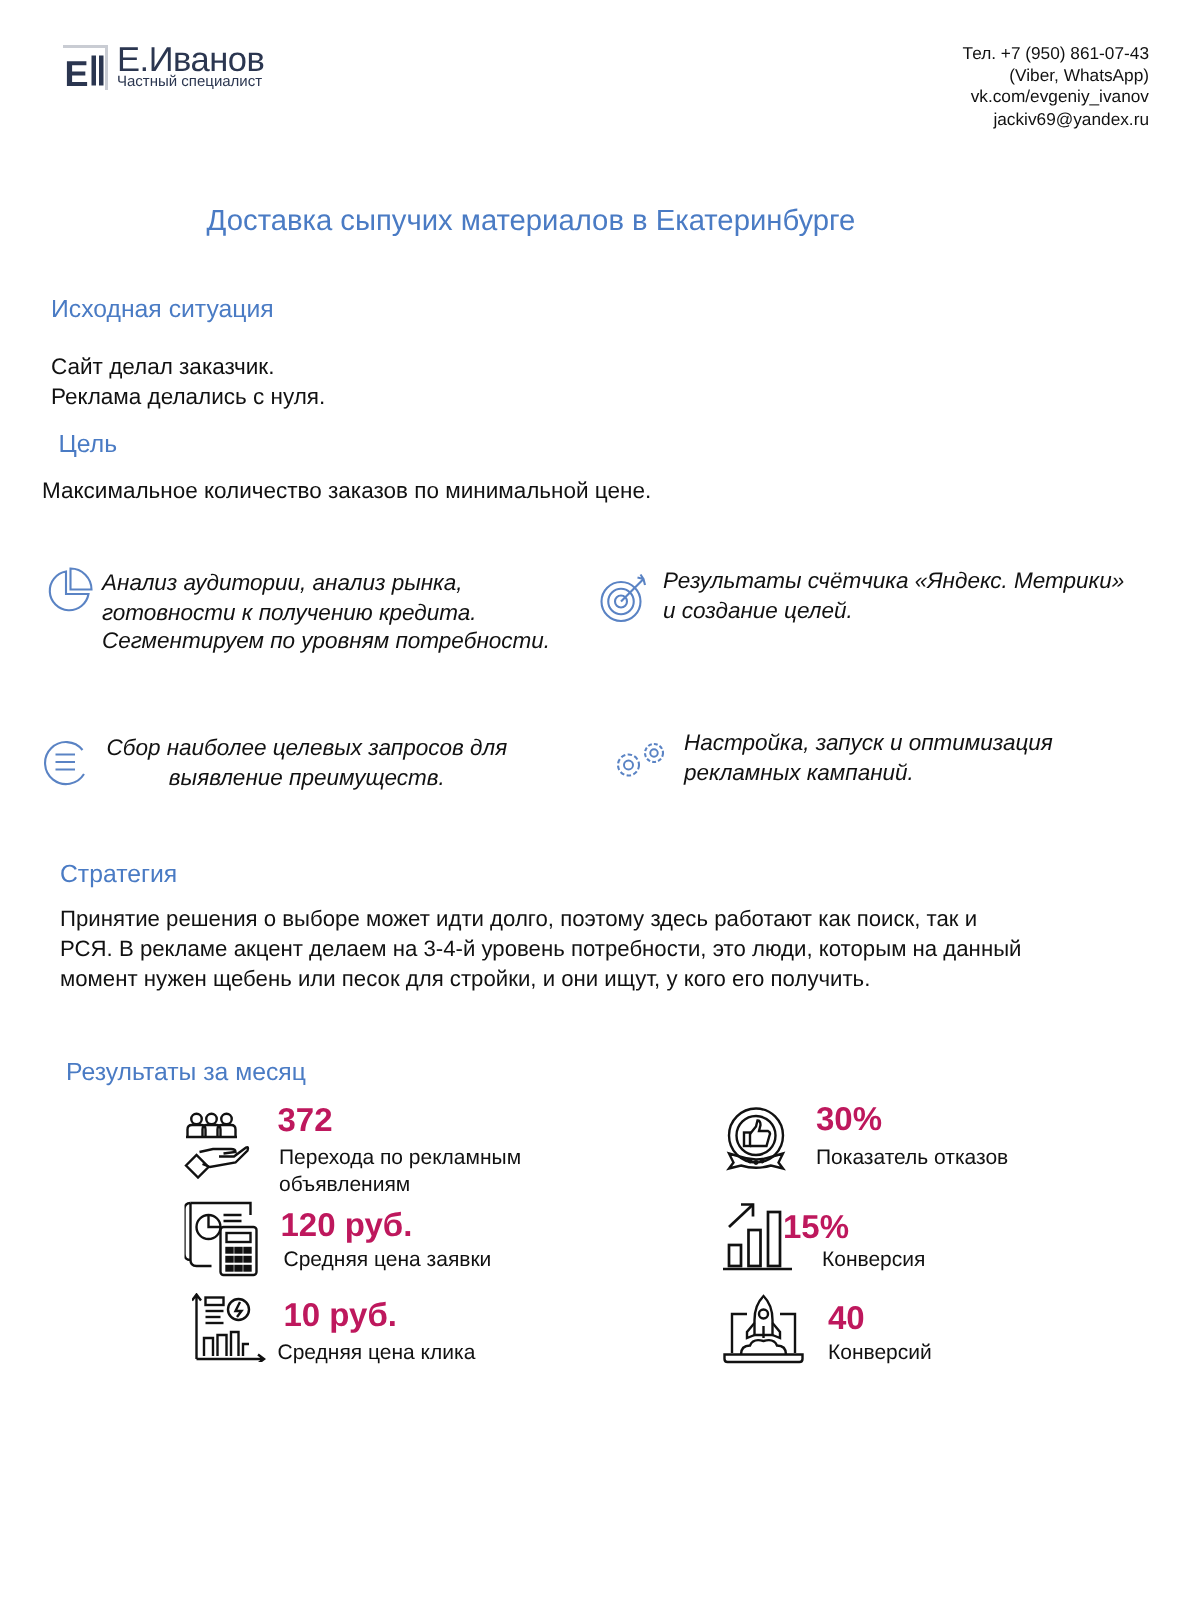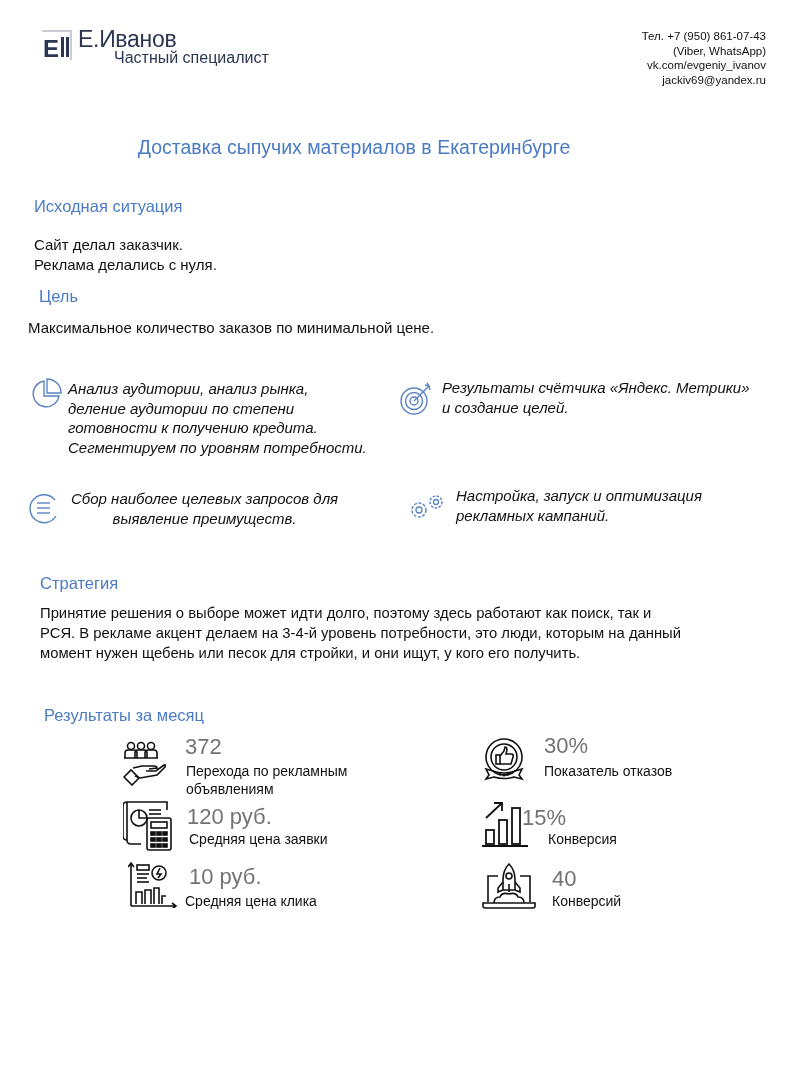--- a/index.html
+++ b/index.html
@@ -1,28 +1,28 @@
 <!DOCTYPE html>
 <html><head>
 <meta charset="utf-8">
 <style>
   html, body { margin: 0; padding: 0; background: #ffffff; }
   body { width: 800px; height: 1067px; position: relative; overflow: hidden;
          font-family: "Liberation Sans", sans-serif; color: #1a1a1a; }
   .abs { position: absolute; }
   .logo-mark { left: 42px; top: 30px; width: 34px; height: 30px; }
   .logo-name { left: 78px; top: 26px; font-size: 23px; color: #2b3650; letter-spacing: -0.3px; }
-  .logo-sub { left: 78px; top: 49px; font-size: 16px; color: #2b3650; margin-left: 36px; }
+  .logo-sub { left: 78px; top: 49px; font-size: 10px; color: #2b3650; }
   .contacts { right: 34px; top: 29px; text-align: right; font-size: 11.5px; line-height: 14.5px; color: #111; }
   .title { left: 12px; width: 684px; top: 136px; text-align: center; font-size: 19.5px; color: #4a7bc4; }
   .h2 { font-size: 16.5px; color: #4a7bc4; }
   .txt { font-size: 15px; line-height: 20px; color: #111; }
   .txt2 { font-size: 15px; line-height: 19.5px; color: #111; font-style: italic; }
   .icon { position: absolute; }
-  .res-num { font-size: 22px; color: #737373; }
+  .res-num { font-size: 22px; color: #be185d; font-weight: bold; }
   .res-lbl { font-size: 14px; line-height: 18px; color: #111; }
 </style>
 </head>
 <body>
 
 <div class="abs logo-mark">
   <svg width="34" height="30" viewBox="0 0 34 30">
     <rect x="0" y="0" width="30" height="2" fill="#c9ccd3"></rect>
     <rect x="28" y="0" width="2" height="30" fill="#c9ccd3"></rect>
     <text x="1" y="27" font-family="Liberation Sans, sans-serif" font-size="24" font-weight="bold" fill="#2b3650">Е</text>
@@ -52,21 +52,20 @@
 <div class="abs txt" style="left:28px; top:318px;">Максимальное количество заказов по минимальной цене.</div>
 
 <div class="icon" style="left:30px; top:376px;">
   <svg width="34" height="34" viewBox="0 0 34 34">
     <path d="M14 5 A13 13 0 1 0 29 20 L14 20 Z" fill="none" stroke="#5a83c4" stroke-width="1.4"></path>
     <path d="M17 3 L17 17 L31 17 A14 14 0 0 0 17 3 Z" fill="none" stroke="#5a83c4" stroke-width="1.4"></path>
   </svg>
 </div>
 <div class="abs txt2" style="left:68px; top:379px;">
   <div>Анализ аудитории, анализ рынка,</div>
-  <div>деление аудитории по степени</div>
   <div>готовности к получению кредита.</div>
   <div>Сегментируем по уровням потребности.</div>
 </div>
 
 <div class="icon" style="left:398px; top:381px;">
   <svg width="36" height="36" viewBox="0 0 36 36">
     <circle cx="16" cy="20" r="13" fill="none" stroke="#5a83c4" stroke-width="1.4"></circle>
     <circle cx="16" cy="20" r="8.5" fill="none" stroke="#5a83c4" stroke-width="1.4"></circle>
     <circle cx="16" cy="20" r="4" fill="none" stroke="#5a83c4" stroke-width="1.4"></circle>
     <line x1="16" y1="20" x2="31" y2="5" stroke="#5a83c4" stroke-width="1.4"></line>

